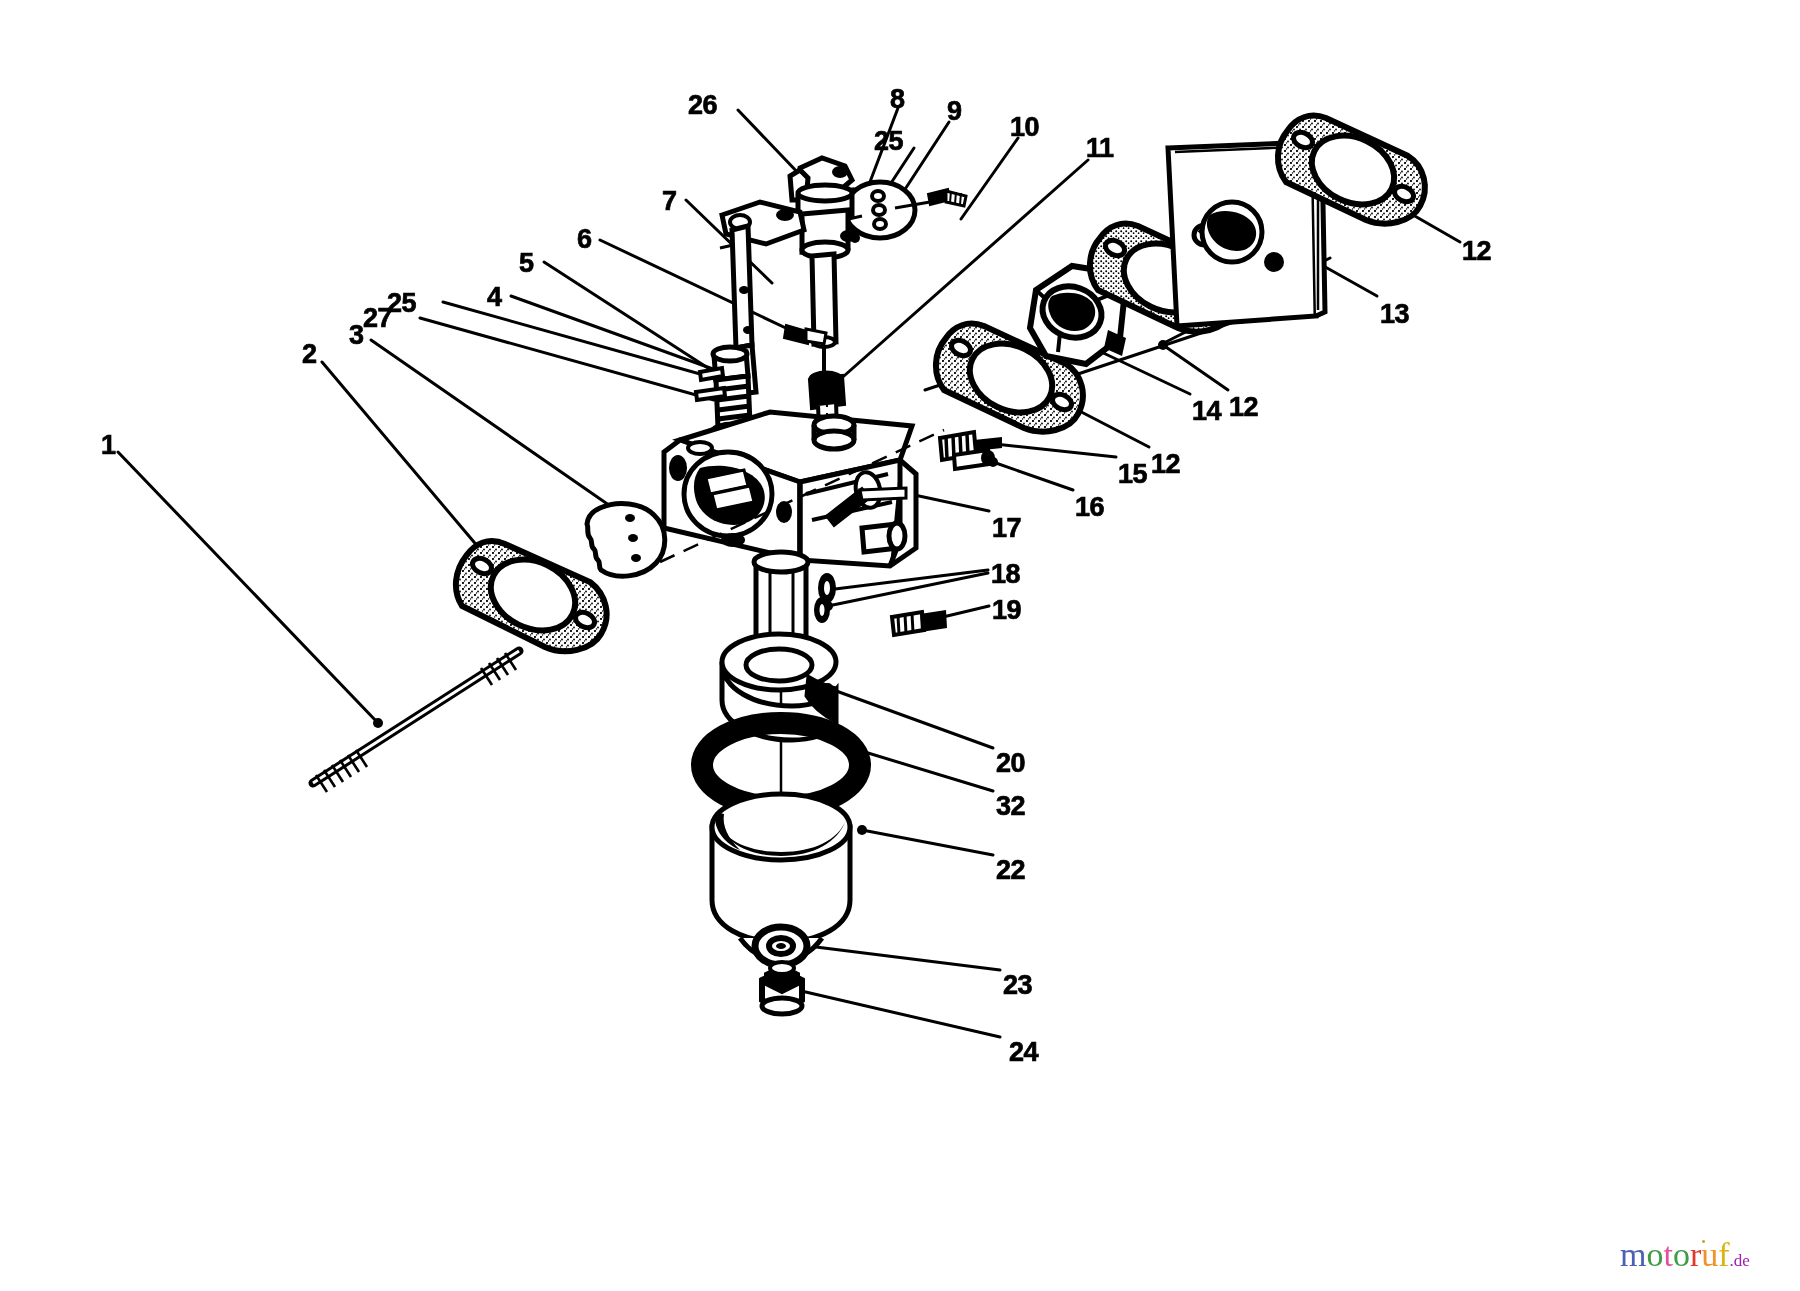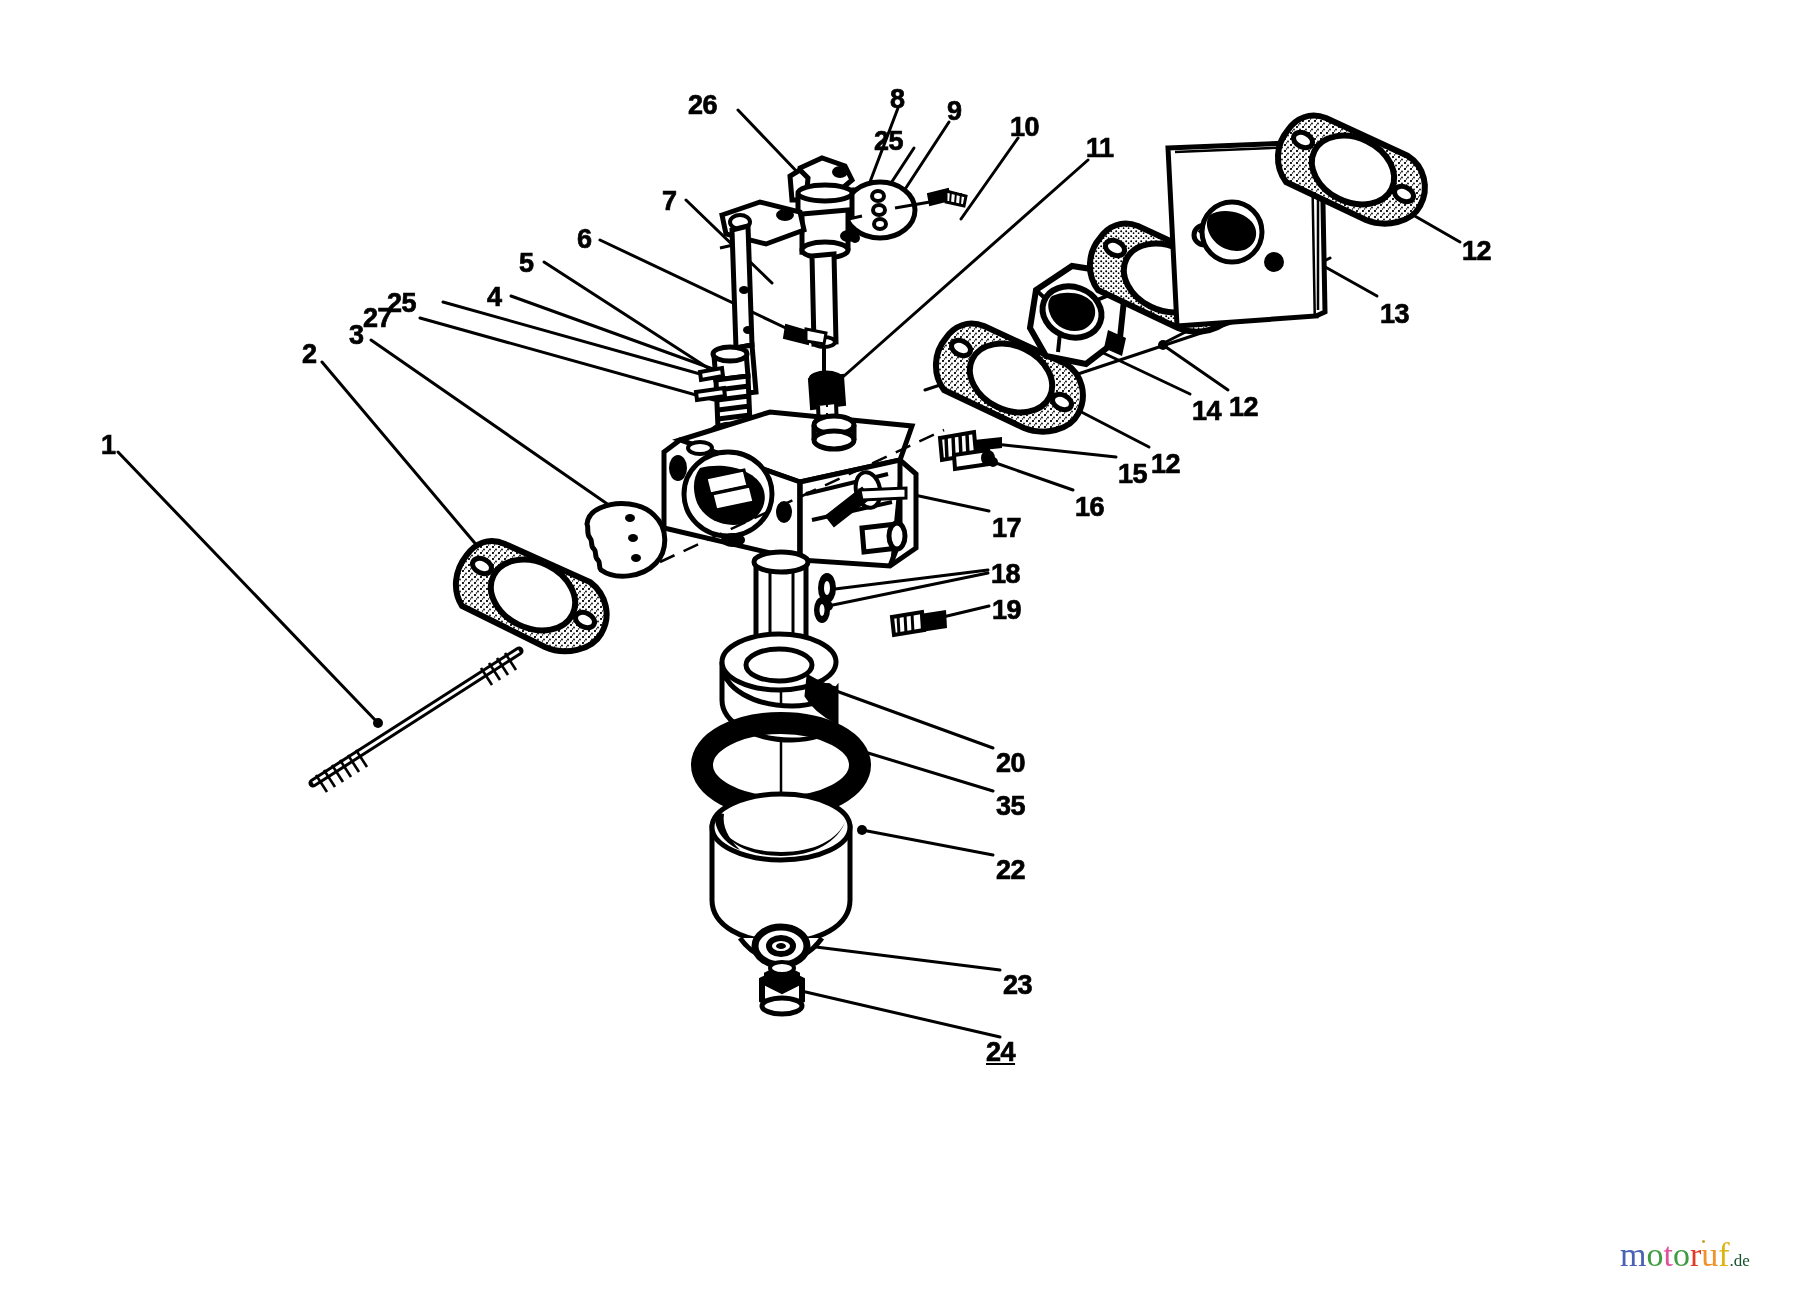--- a/index.html
+++ b/index.html
@@ -41,21 +41,21 @@
     top: 1238px;
     font-family: "Liberation Serif", serif;
     font-size: 34px;
     line-height: 1;
     white-space: nowrap;
     user-select: none;
   }
   #watermark .wm-l { font-weight: 400; }
   #watermark .wm-de {
     font-size: 17px;
-    color: #14532d;
+    color: #a21caf;
   }
   #watermark .wm-dot {
     position: absolute;
     right: 44px;
     top: -3px;
     font-size: 13px;
     color: #c9a227;
   }
 </style>
 </head>
@@ -442,23 +442,23 @@
   <div class="callout-label" style="left:1380px; top:301px;">13</div>
   <div class="callout-label" style="left:1229px; top:394px;">12</div>
   <div class="callout-label" style="left:1192px; top:398px;text-align:center;">14</div>
   <div class="callout-label" style="left:1151px; top:451px;">12</div>
   <div class="callout-label" style="left:1118px; top:461px;">15</div>
   <div class="callout-label" style="left:1075px; top:494px;">16</div>
   <div class="callout-label" style="left:992px; top:515px;">17</div>
   <div class="callout-label" style="left:991px; top:561px;">18</div>
   <div class="callout-label" style="left:992px; top:597px;">19</div>
   <div class="callout-label" style="left:996px; top:750px;">20</div>
-  <div class="callout-label" style="left:996px; top:793px;">35</div>
+  <div class="callout-label" style="left:996px; top:793px;">32</div>
   <div class="callout-label" style="left:996px; top:857px;">22</div>
   <div class="callout-label" style="left:1003px; top:972px;">23</div>
-  <div class="callout-label" style="left:986px; top:1039px;text-decoration:underline;">24</div>
+  <div class="callout-label" style="left:1009px; top:1039px;">24</div>
 
   <div id="watermark">
     <span class="wm-l" style="color:#4a62b5">m</span><span class="wm-l" style="color:#3f9c43">o</span><span class="wm-l" style="color:#e0529c">t</span><span class="wm-l" style="color:#3f9c43">o</span><span class="wm-l" style="color:#e03a29">r</span><span class="wm-l" style="color:#f0932b">u</span><span class="wm-l" style="color:#ddb310">f</span><span class="wm-de">.de</span>
     <span class="wm-dot">•</span>
   </div>
 
 </div>
 
 </body></html>

